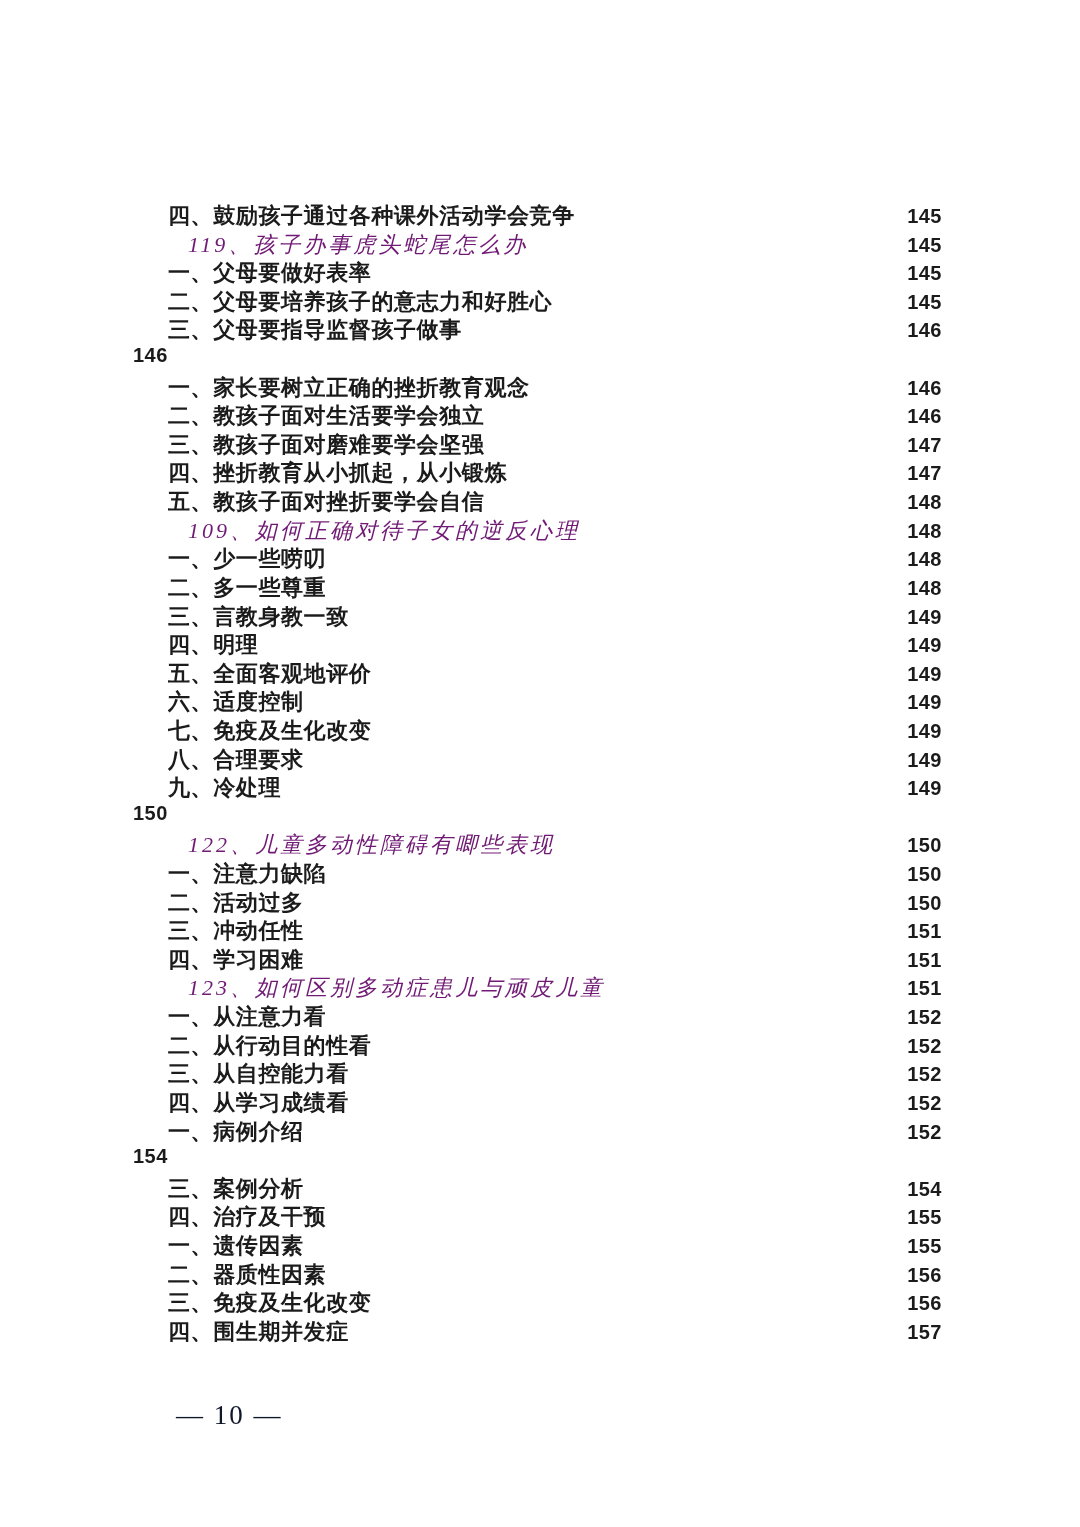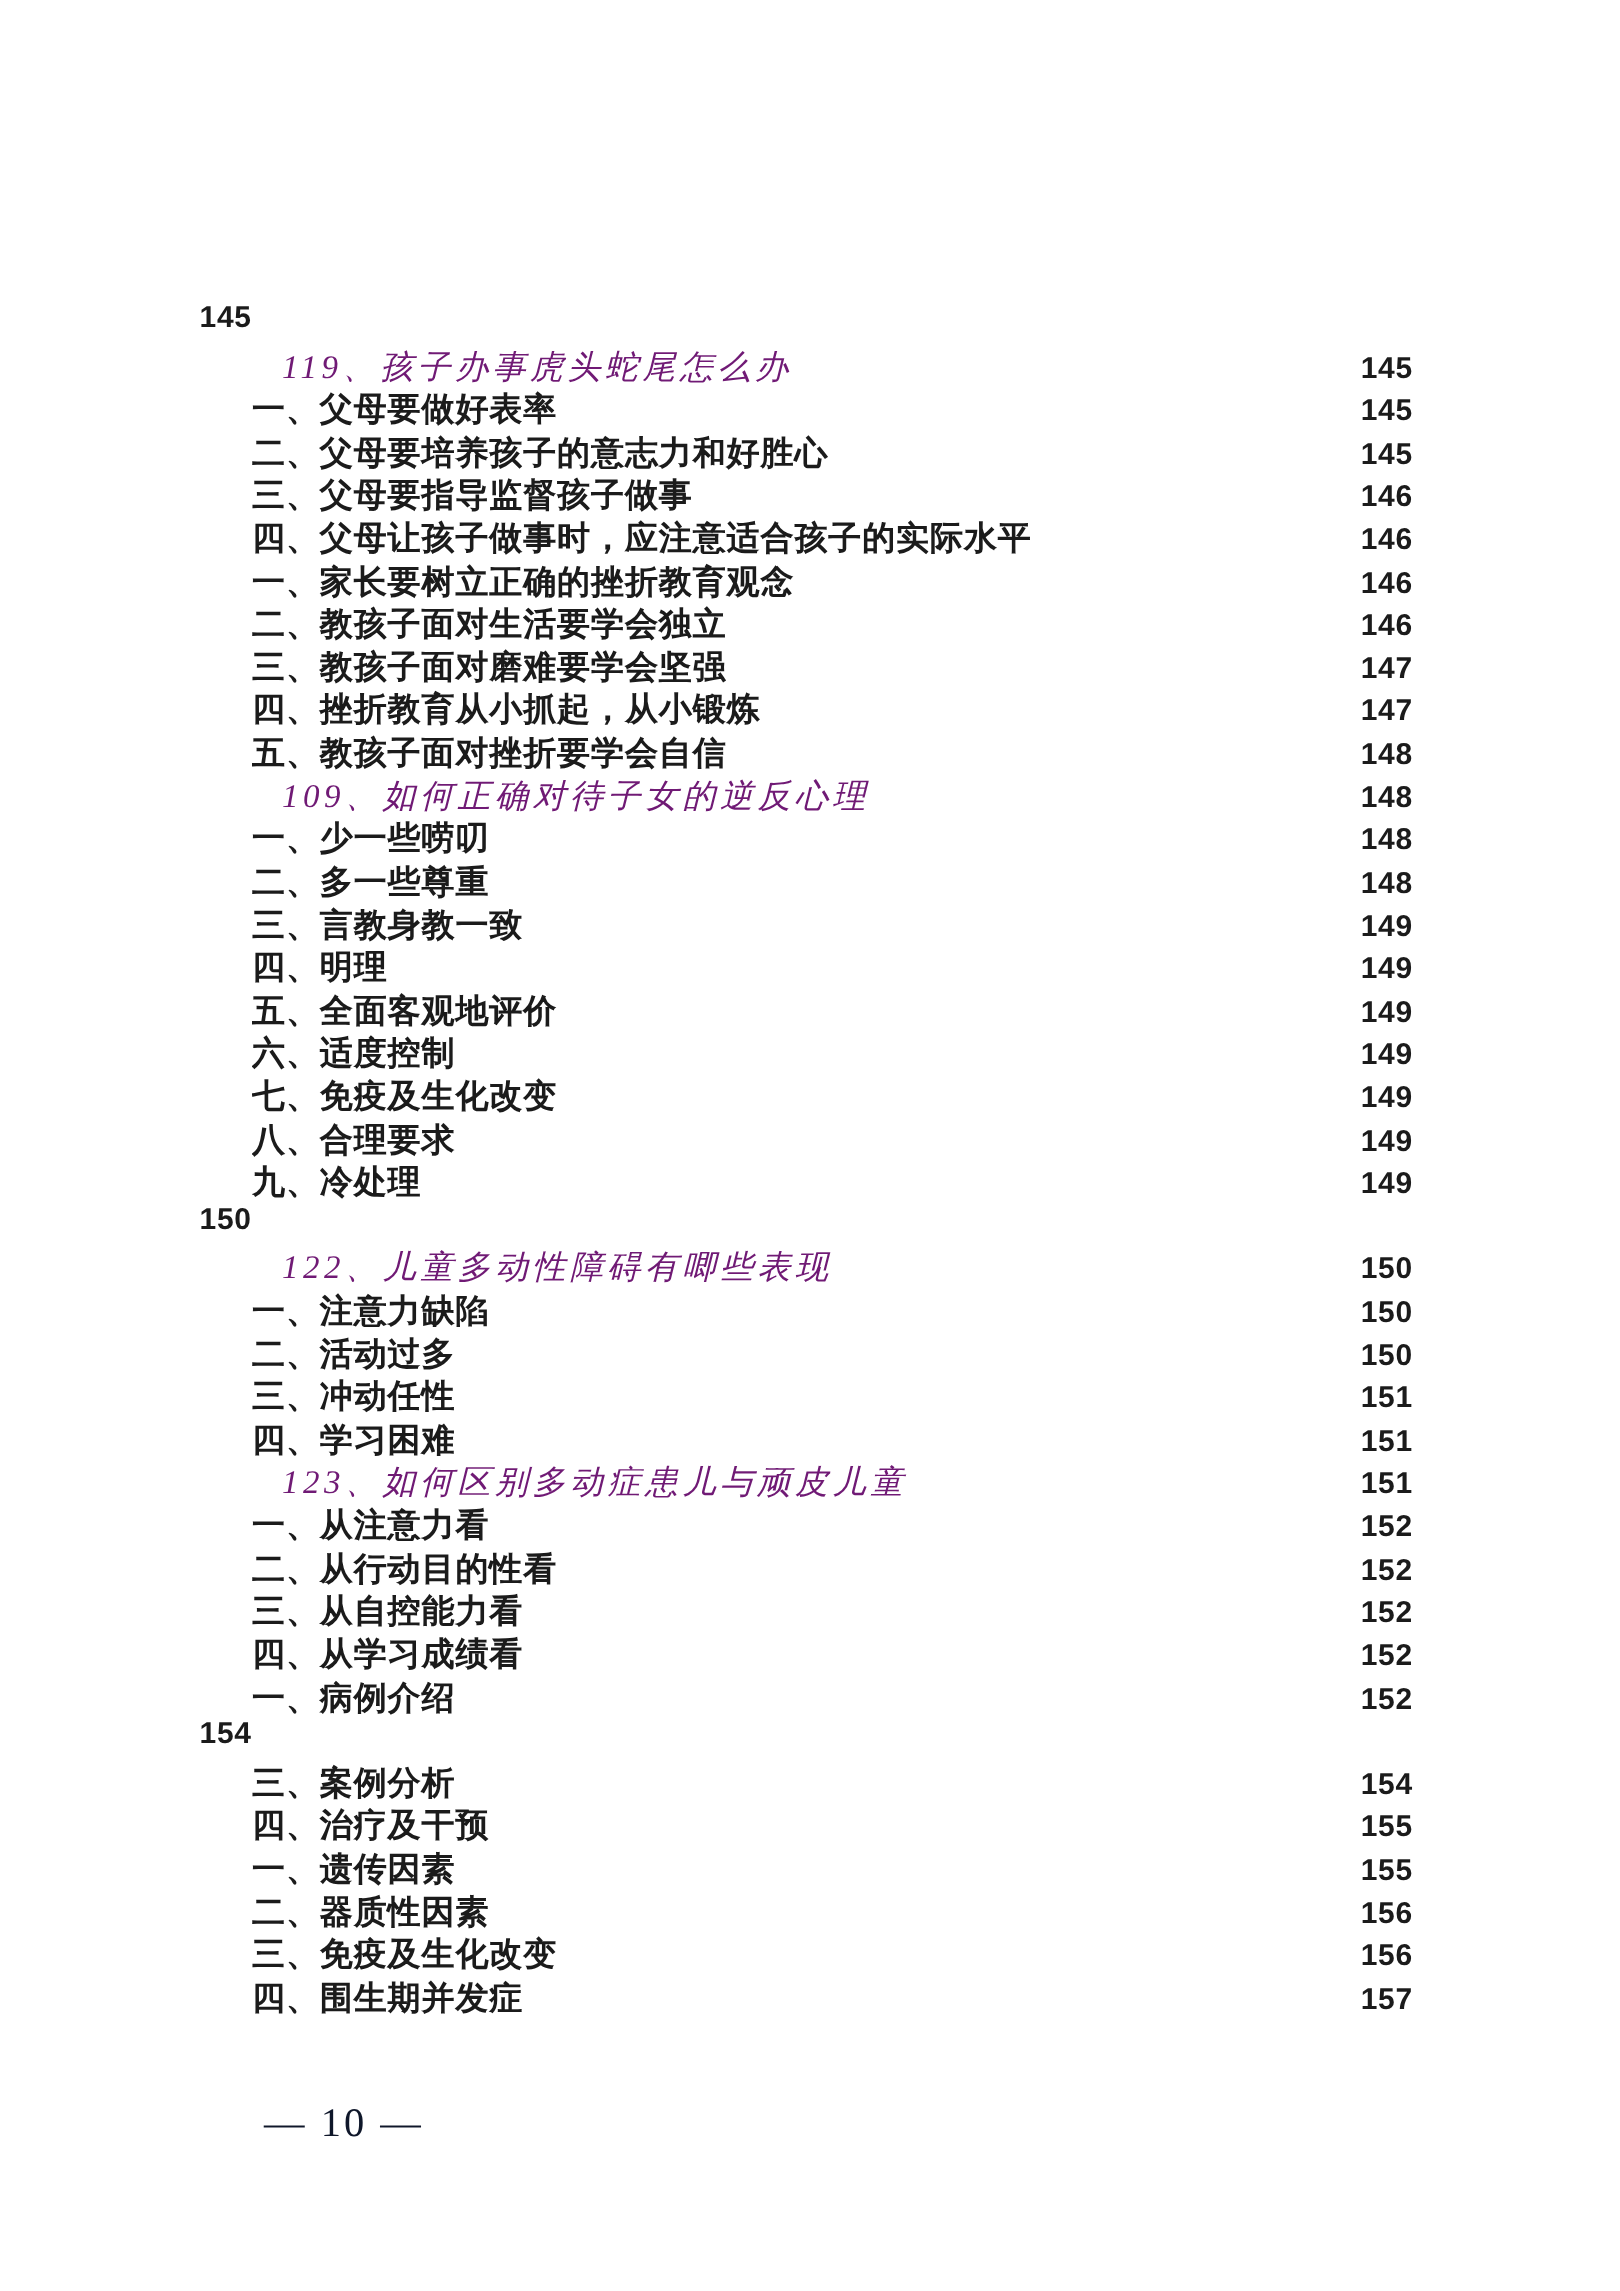--- a/index.html
+++ b/index.html
@@ -71,20 +71,21 @@
     color: #0f172a;
   }
 </style>
 </head>
 <body>
 
 <div class="page">
 
   <div class="toc">
   <div class="toc-row item">
+    <span class="entry-label">四、鼓励孩子通过各种课外活动学会竞争</span>
     <span class="entry-page">145</span>
   </div>
 
   <div class="toc-row question">
     <span class="entry-label">119、孩子办事虎头蛇尾怎么办</span>
     <span class="entry-page">145</span>
   </div>
 
   <div class="toc-row item">
     <span class="entry-label">一、父母要做好表率</span>
@@ -95,21 +96,20 @@
     <span class="entry-label">二、父母要培养孩子的意志力和好胜心</span>
     <span class="entry-page">145</span>
   </div>
 
   <div class="toc-row item">
     <span class="entry-label">三、父母要指导监督孩子做事</span>
     <span class="entry-page">146</span>
   </div>
 
   <div class="toc-row item">
-    <span class="entry-label">四、父母让孩子做事时，应注意适合孩子的实际水平</span>
     <span class="entry-page">146</span>
   </div>
 
   <div class="toc-row item">
     <span class="entry-label">一、家长要树立正确的挫折教育观念</span>
     <span class="entry-page">146</span>
   </div>
 
   <div class="toc-row item">
     <span class="entry-label">二、教孩子面对生活要学会独立</span>

